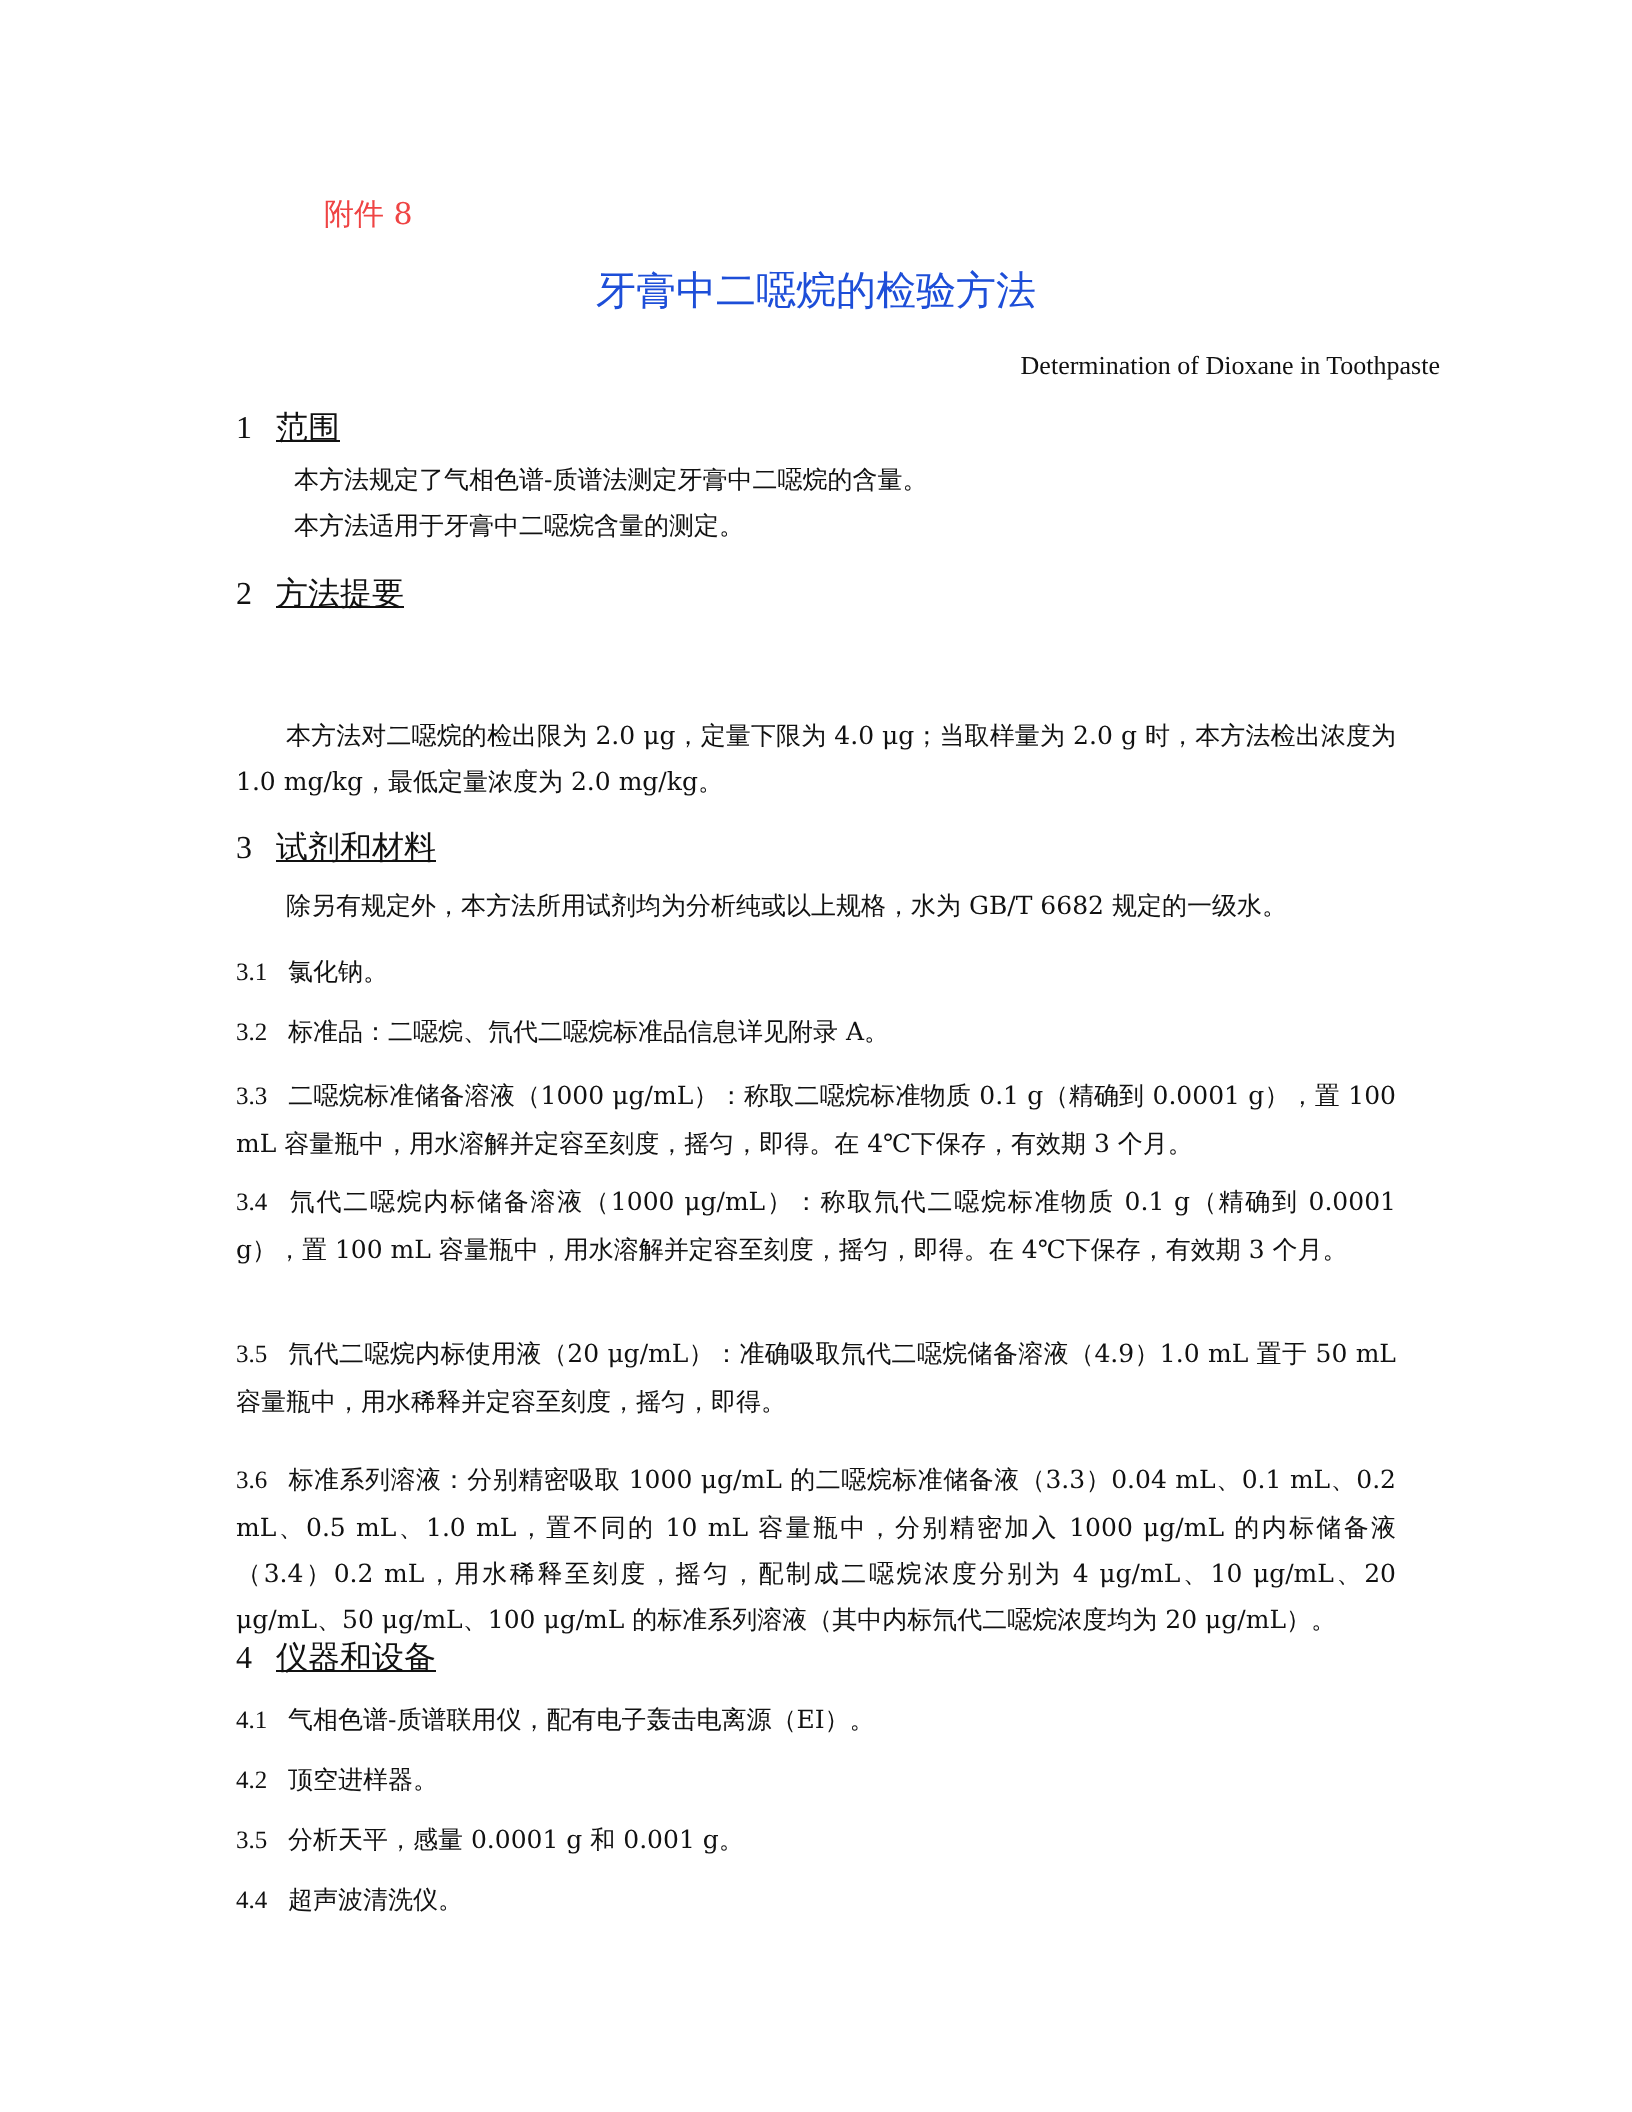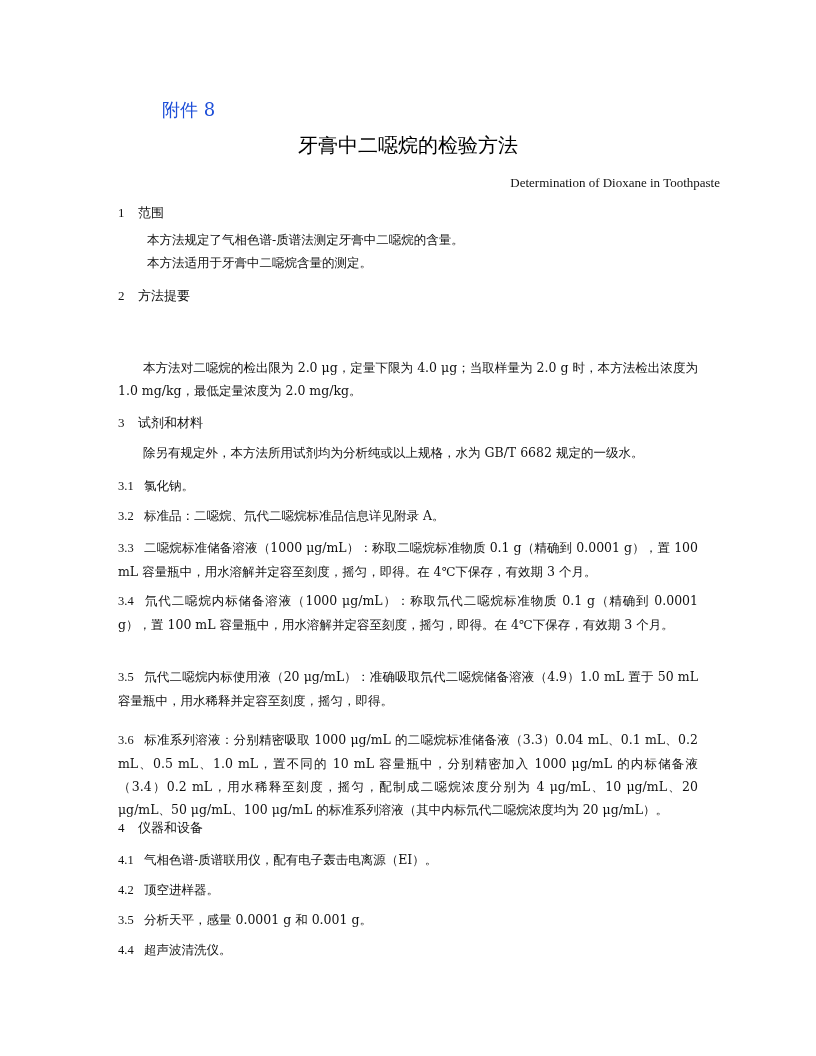--- a/index.html
+++ b/index.html
@@ -1,25 +1,25 @@
 <!DOCTYPE html>
 <html><head>
 <meta charset="utf-8">
 <style>
   html, body { margin: 0; padding: 0; background: #ffffff; }
   body { width: 816px; height: 1056px; position: relative; overflow: hidden;
          font-family: "DejaVu Serif", "Liberation Serif", serif; color: #111; }
   .page { position: absolute; left: 0; top: 0; width: 816px; height: 1056px; }
   .abs { position: absolute; white-space: nowrap; }
-  .annex { left: 118px; top: 98px; font-size: 18px; color: #1d4ed8; padding-left: 44px; }
+  .annex { left: 118px; top: 98px; font-size: 15px; color: #ef4444; padding-left: 44px; }
   .title { left: 0; width: 816px; top: 132px; text-align: center; font-size: 20px;
-           font-family: "DejaVu Sans", "Liberation Sans", sans-serif; color: #000000; }
+           font-family: "DejaVu Sans", "Liberation Sans", sans-serif; color: #1d4ed8; }
   .subtitle { left: 0; width: 720px; top: 175px; text-align: right; font-size: 13px;
               font-family: "Liberation Serif", serif; }
-  .h { font-family: "DejaVu Sans", "Liberation Sans", sans-serif; font-size: 13px; }
+  .h { font-family: "DejaVu Sans", "Liberation Sans", sans-serif; font-size: 16px; text-decoration: underline; }
   .h .num { font-family: "Liberation Serif", serif; display: inline-block; width: 20px; }
   .block { position: absolute; left: 118px; width: 580px; font-size: 12.5px; line-height: 23px; }
   .block .num { font-family: "Liberation Serif", serif; display: inline-block; width: 26px; }
   .indent { text-indent: 25px; }
   .justify { text-align: justify; }
 </style>
 </head>
 <body>
 
 <div class="page">

